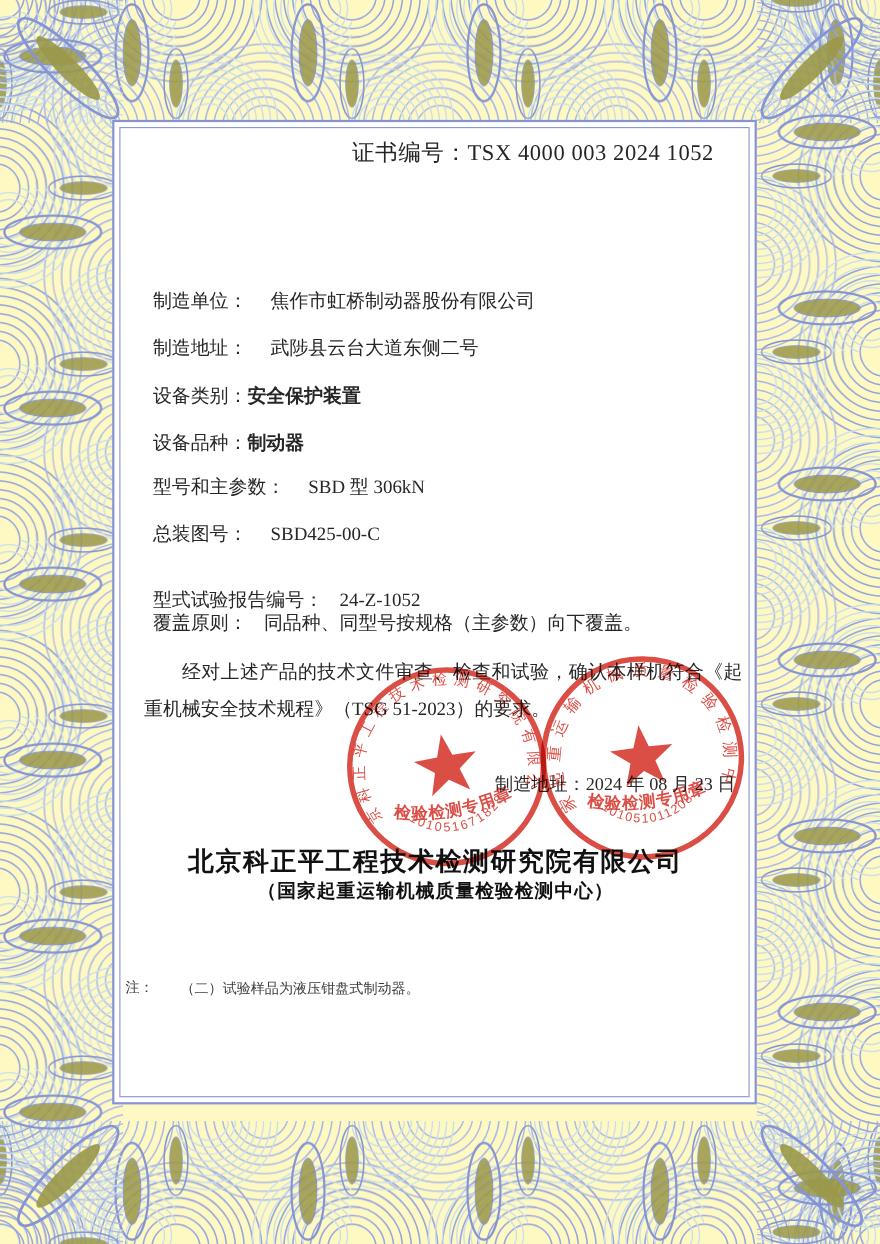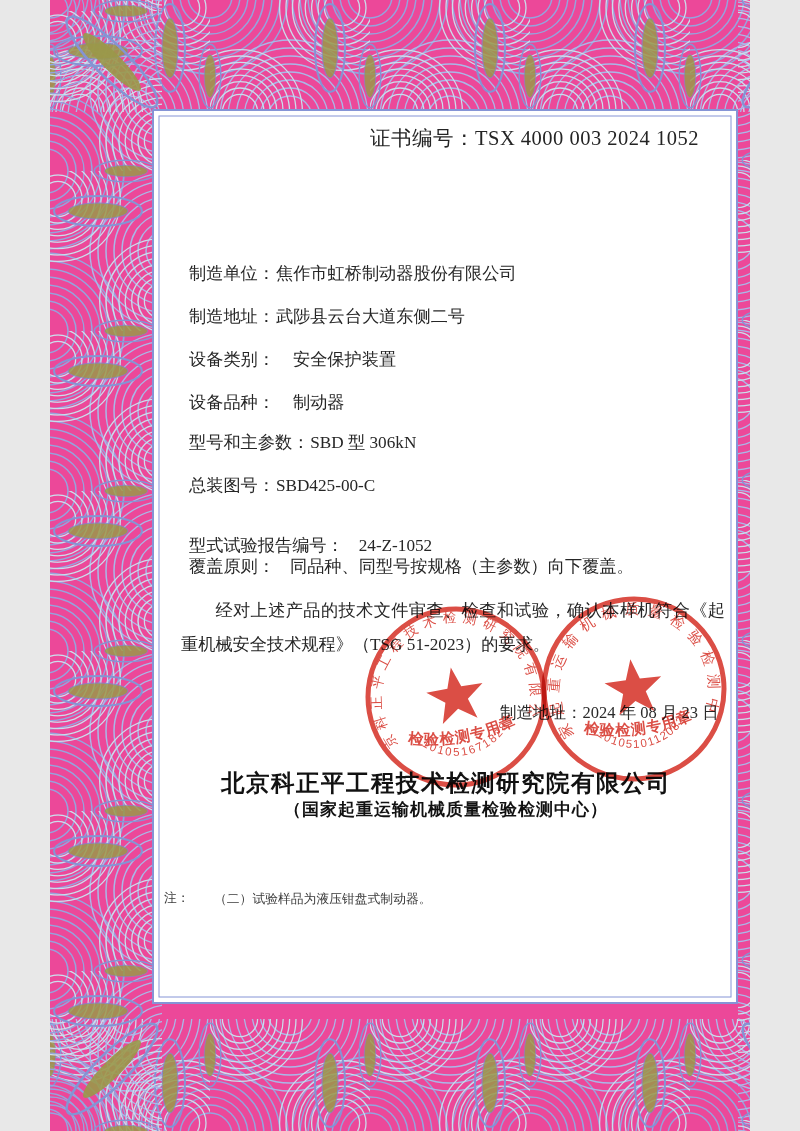--- a/index.html
+++ b/index.html
@@ -1,28 +1,28 @@
 <!DOCTYPE html>
 <html><head>
 <meta charset="utf-8">
 <style>
   html,body{margin:0;padding:0;background:#e8e8e8;}
-  .page{position:relative;width:700px;height:1131px;background:#ec4899;margin:0 auto;
+  .page{position:relative;width:800px;height:1131px;background:#fef9c3;margin:0 auto;
         font-family:"Liberation Serif","DejaVu Serif",serif;color:#1f1f1f;overflow:hidden;}
   .border-svg{position:absolute;left:0;top:0;width:800px;height:1131px;pointer-events:none;}
 
   .cert-no{position:absolute;left:320px;top:124px;font-size:20.5px;letter-spacing:.5px;white-space:nowrap;color:#242424;}
   .title{position:absolute;left:100px;top:172px;width:592px;margin:0;text-align:center;
          font-size:33px;font-weight:700;letter-spacing:2px;color:#141414;}
 
   .row{position:absolute;left:139px;font-size:17.2px;white-space:nowrap;color:#262626;}
-  .row .val{margin-left:1px;}
+  .row .val{margin-left:21px;}
   .f0{top:261px}.f1{top:304px}.f2{top:347px}.f3{top:390px}
   .f4{top:430px}.f5{top:473px}.f6{top:533px}.f7{top:554px}
-  .f2 .val,.f3 .val{margin-left:18px;}
+  .f2 .val,.f3 .val{margin-left:0;font-weight:bold;}
   .f6 .val,.f7 .val{margin-left:15px;}
 
   .statement{position:absolute;left:131px;top:594px;width:544px;margin:0;font-size:17.2px;
              line-height:34px;text-indent:2em;color:#262626;text-align:justify;}
 
   .date-line{position:absolute;left:450px;top:702px;font-size:16.5px;white-space:nowrap;color:#2a2a2a;z-index:1;}
 
   .issuer1{position:absolute;left:100px;top:767px;width:592px;text-align:center;
            font-size:23.5px;font-weight:700;letter-spacing:1.5px;color:#111;z-index:1;}
   .issuer2{position:absolute;left:100px;top:798px;width:592px;text-align:center;

